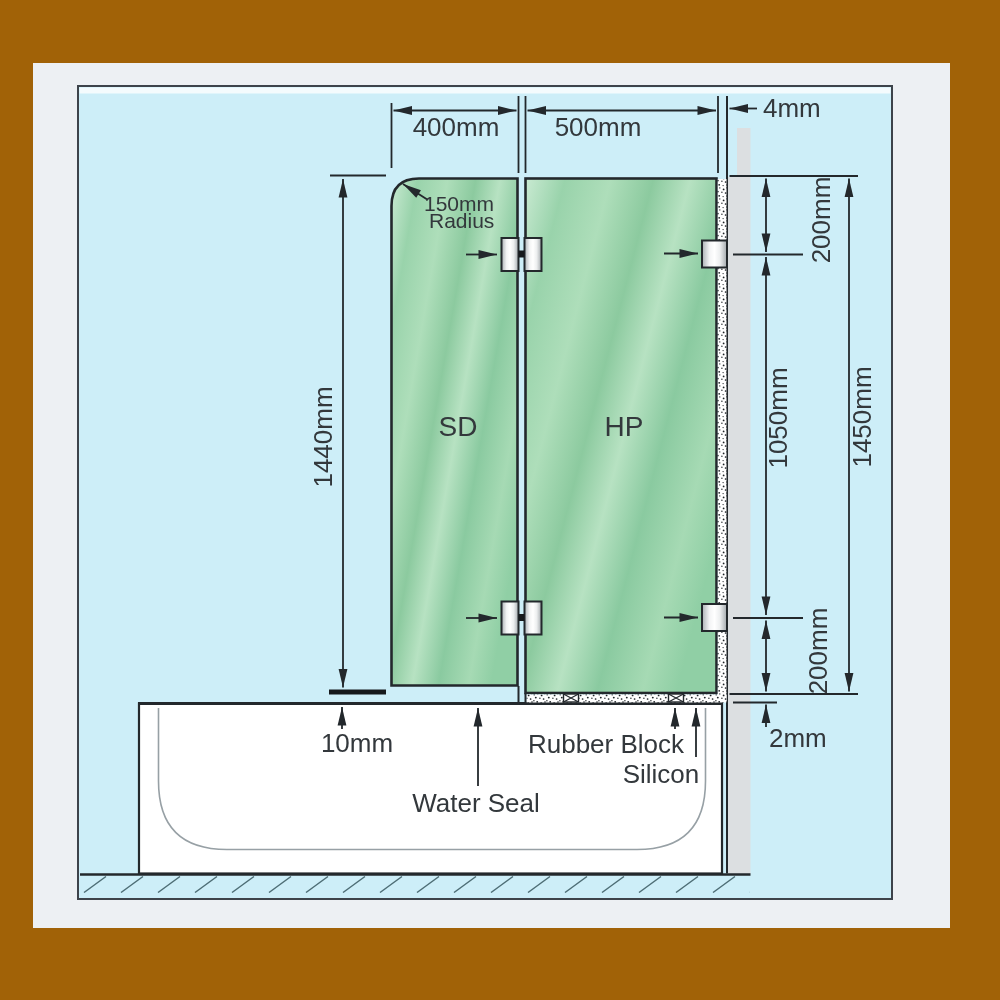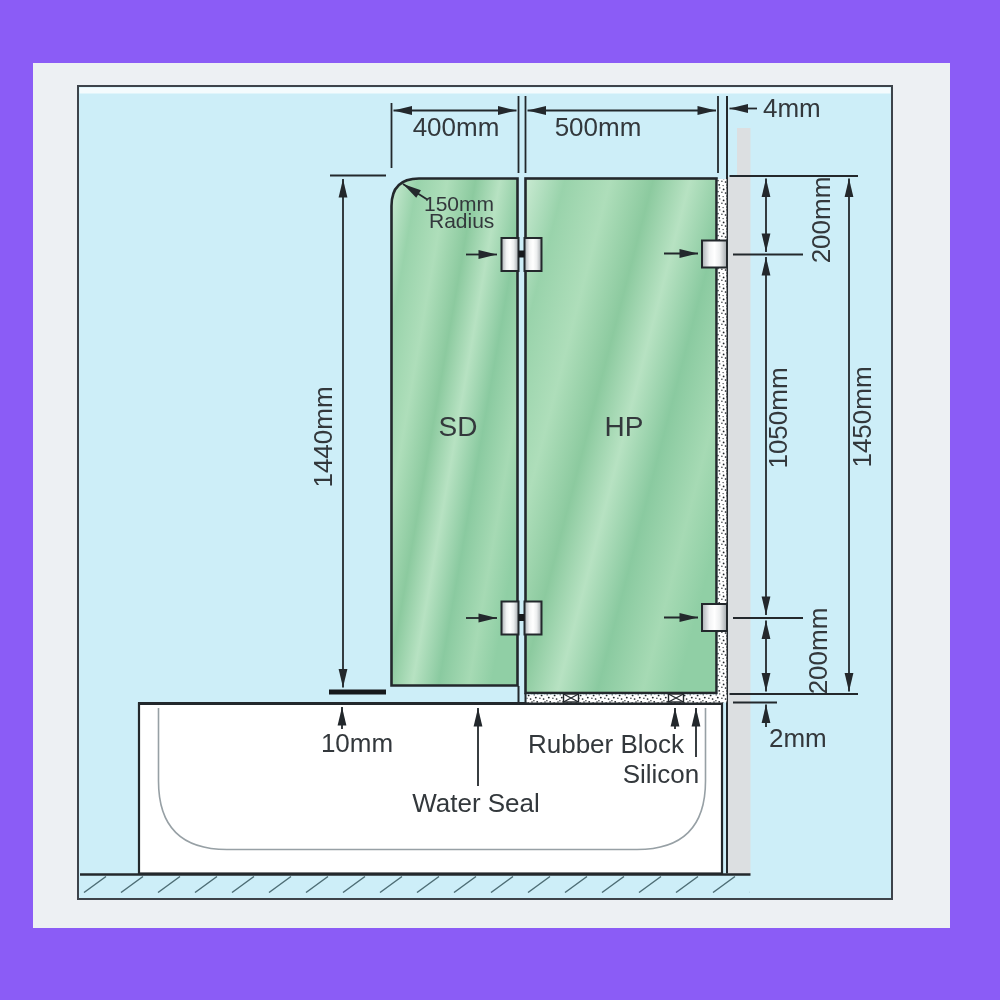--- a/index.html
+++ b/index.html
@@ -1,16 +1,16 @@
 <!DOCTYPE html>
 <html><head>
 <meta charset="utf-8">
 <style>
   html,body{margin:0;padding:0;background:#ffffff;}
-  .page{position:relative;width:1000px;height:1000px;background:#8b5cf6;overflow:hidden;
+  .page{position:relative;width:1000px;height:1000px;background:#a16207;overflow:hidden;
         font-family:"Liberation Sans",sans-serif;}
   svg{position:absolute;left:0;top:0;}
   text{fill:#33383c;}
 </style>
 </head>
 <body>
 
 <div class="page">
 <svg width="1000" height="1000" viewBox="0 0 1000 1000">
   <defs>

